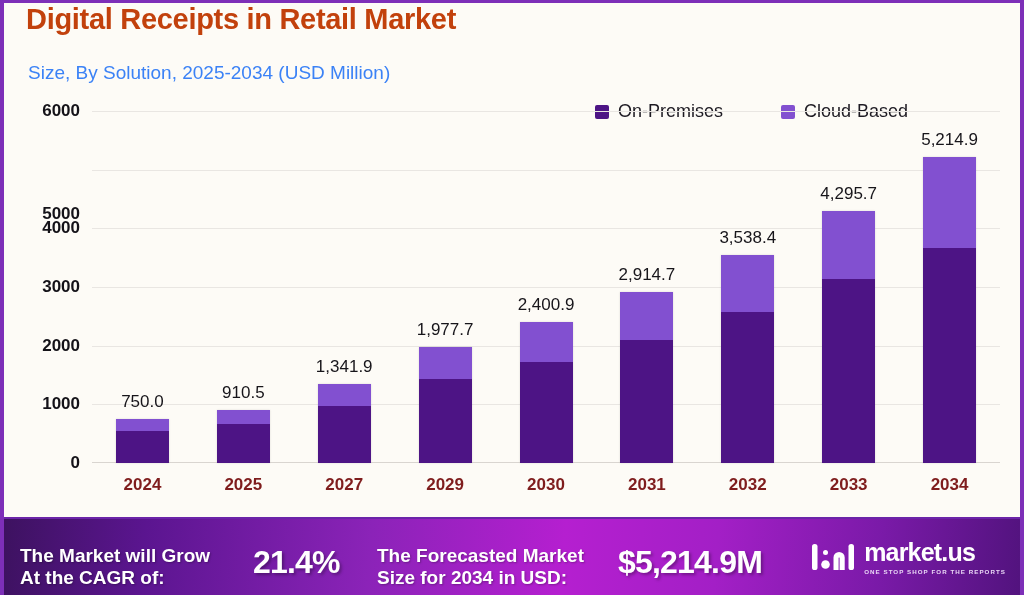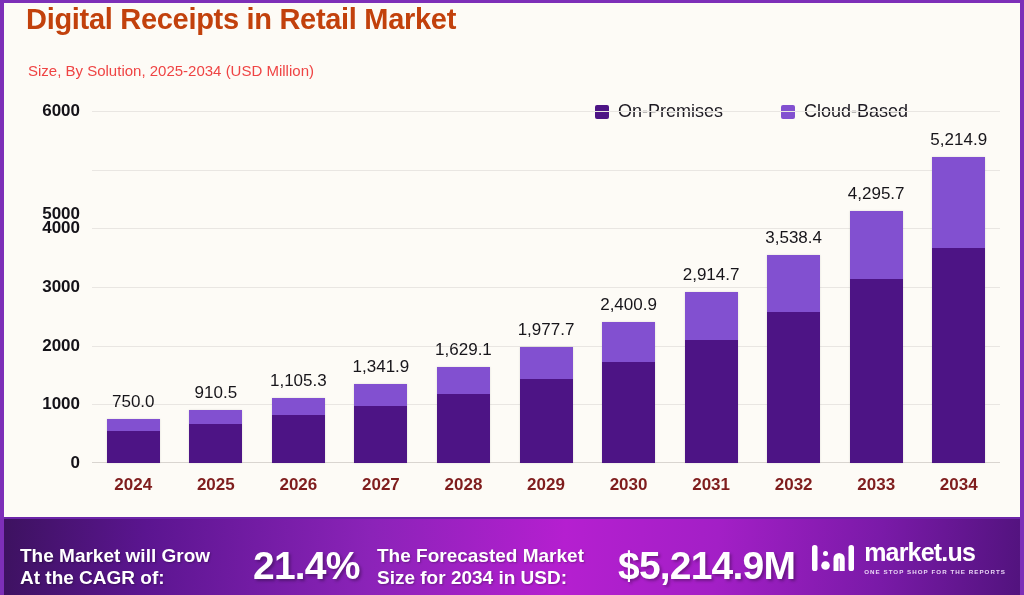--- a/index.html
+++ b/index.html
@@ -20,21 +20,21 @@
   }
 
   
   #title {
     position:absolute; left:22px; top:0;
     font-size:29px; font-weight:bold; color:#c2410c;
     letter-spacing:-0.3px; white-space:nowrap;
   }
   #subtitle {
     position:absolute; left:24px; top:59px;
-    font-size:15px; color:#ef4444; white-space:nowrap;
+    font-size:19px; color:#3b82f6; white-space:nowrap;
   }
 
   
   #legend {
     position:absolute; right:112px; top:98px;
     display:flex; align-items:center; gap:58px;
   }
   .legend-item { display:flex; align-items:center; gap:9px; }
   .legend-swatch { width:14px; height:14px; border-radius:2px; display:block; }
   .legend-label { font-size:18px; color:#1d1a22; white-space:nowrap; }
@@ -105,32 +105,32 @@
     overflow:hidden;
   }
   .banner-caption {
     color:#ffffff; font-weight:bold;
     font-size:19px; line-height:1.17;
     text-shadow:1px 1px 2px rgba(0,0,0,.28);
     white-space:nowrap;
   }
   .banner-value {
     color:#ffffff; font-weight:bold;
-    font-size:39px; letter-spacing:-0.8px;
+    font-size:32px; letter-spacing:-0.8px;
     text-shadow:2px 2px 3px rgba(0,0,0,.3);
     white-space:nowrap;
   }
   #cagr-caption { position:absolute; left:16px; top:26px; }
   #cagr-value   { position:absolute; left:249px; top:25px; }
   #size-caption { position:absolute; left:373px; top:26px; }
   #size-value   { position:absolute; left:614px; top:25px; }
 
   #logo {
     position:absolute; right:14px; top:21px;
-    display:flex; align-items:flex-end; gap:8px;
+    display:flex; align-items:flex-start; gap:8px;
   }
   #logo-mark { display:block; }
   #logo-text-wrap { display:flex; flex-direction:column; line-height:1; }
   #logo-name {
     color:#ffffff; font-weight:bold; font-size:25px;
     letter-spacing:-0.8px; white-space:nowrap;
   }
   #logo-tagline {
     color:#e9d6f5; font-size:6.2px; font-weight:bold;
     letter-spacing:1.05px; margin-top:4px; white-space:nowrap;
@@ -185,42 +185,26 @@
         </div>
         <div class="bar-group">
           <div class="bar-total" style="bottom: calc(15.175% + 7px);">910.5</div>
           <div class="bar-stack" style="height: 15.175%;">
             <div class="seg-cloud" style="height: 27.5124%; background: rgb(130, 80, 208);"></div>
             <div class="seg-prem" style="height: 72.4876%; background: rgb(77, 20, 133);"></div>
           </div>
           <div class="xtick">2025</div>
         </div>
         <div class="bar-group">
-          <div class="bar-total" style="bottom: calc(18.4217% + 7px);">1,105.3</div>
-          <div class="bar-stack" style="height: 18.4217%;">
-            <div class="seg-cloud" style="height: 26.5358%; background: rgb(130, 80, 208);"></div>
-            <div class="seg-prem" style="height: 73.4642%; background: rgb(77, 20, 133);"></div>
-          </div>
-          <div class="xtick">2026</div>
-        </div>
-        <div class="bar-group">
           <div class="bar-total" style="bottom: calc(22.365% + 7px);">1,341.9</div>
           <div class="bar-stack" style="height: 22.365%;">
             <div class="seg-cloud" style="height: 26.9692%; background: rgb(130, 80, 208);"></div>
             <div class="seg-prem" style="height: 73.0308%; background: rgb(77, 20, 133);"></div>
           </div>
           <div class="xtick">2027</div>
-        </div>
-        <div class="bar-group">
-          <div class="bar-total" style="bottom: calc(27.1517% + 7px);">1,629.1</div>
-          <div class="bar-stack" style="height: 27.1517%;">
-            <div class="seg-cloud" style="height: 27.5674%; background: rgb(130, 80, 208);"></div>
-            <div class="seg-prem" style="height: 72.4326%; background: rgb(77, 20, 133);"></div>
-          </div>
-          <div class="xtick">2028</div>
         </div>
         <div class="bar-group">
           <div class="bar-total" style="bottom: calc(32.9617% + 7px);">1,977.7</div>
           <div class="bar-stack" style="height: 32.9617%;">
             <div class="seg-cloud" style="height: 27.9466%; background: rgb(130, 80, 208);"></div>
             <div class="seg-prem" style="height: 72.0534%; background: rgb(77, 20, 133);"></div>
           </div>
           <div class="xtick">2029</div>
         </div>
         <div class="bar-group">

